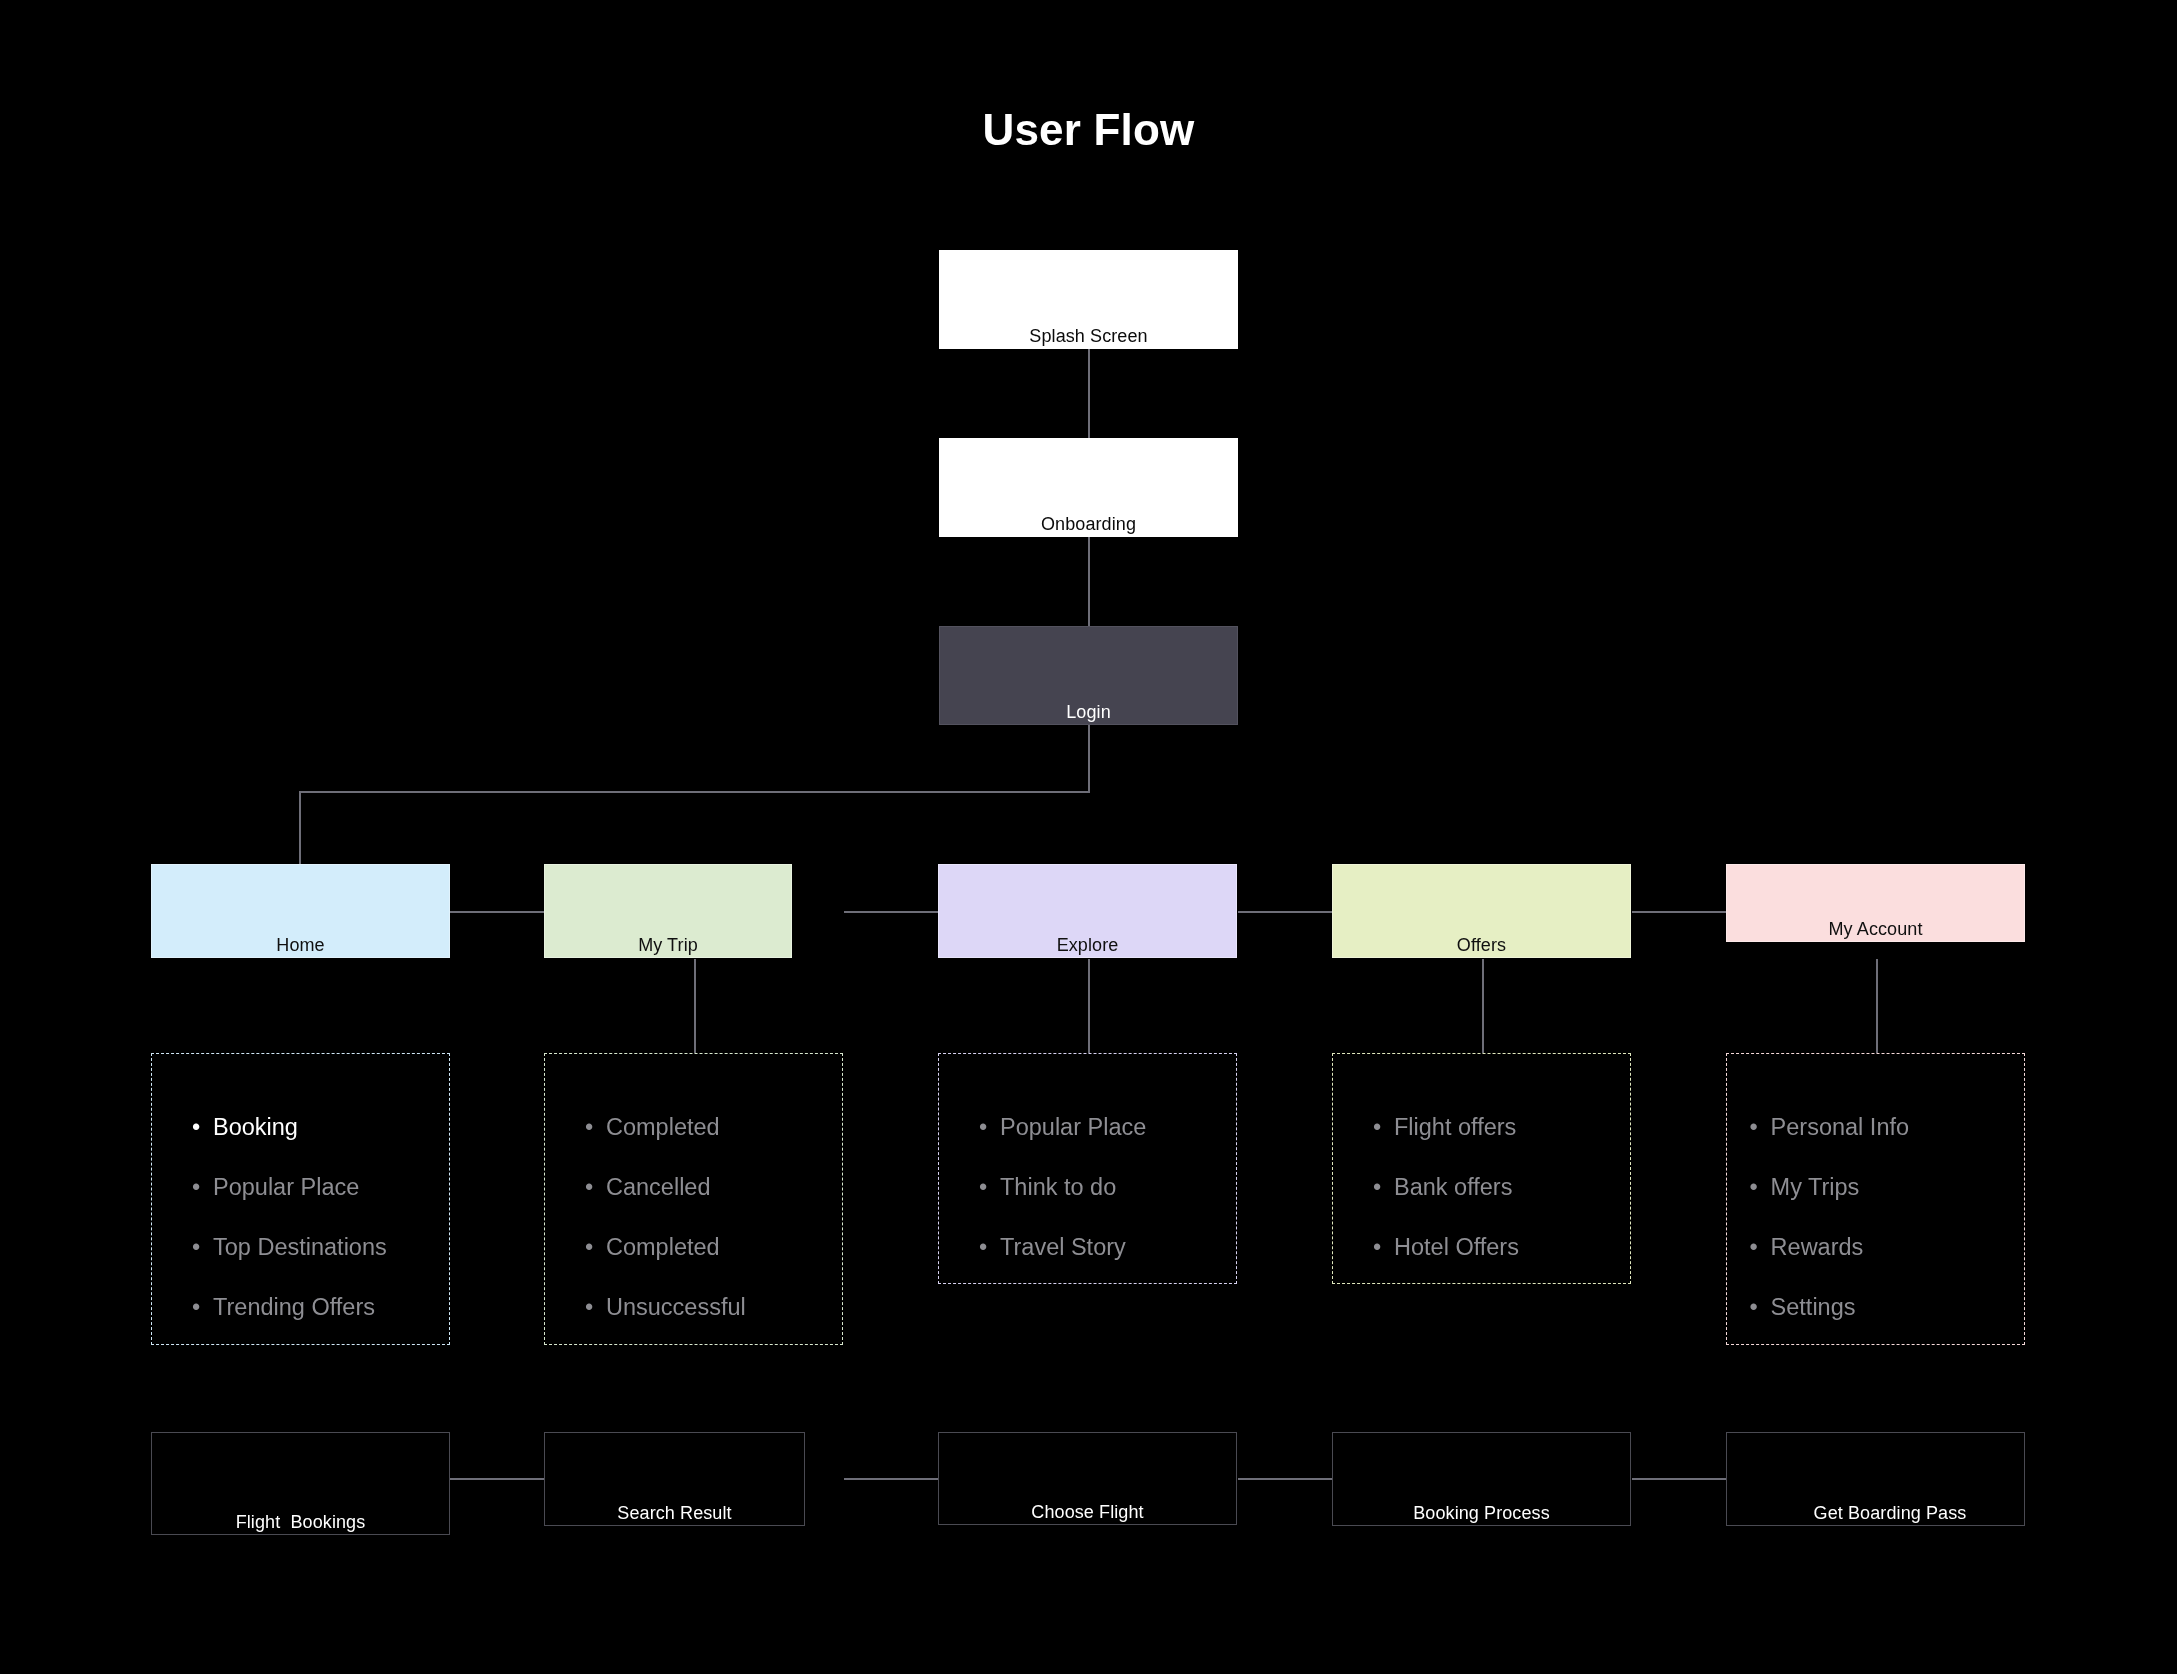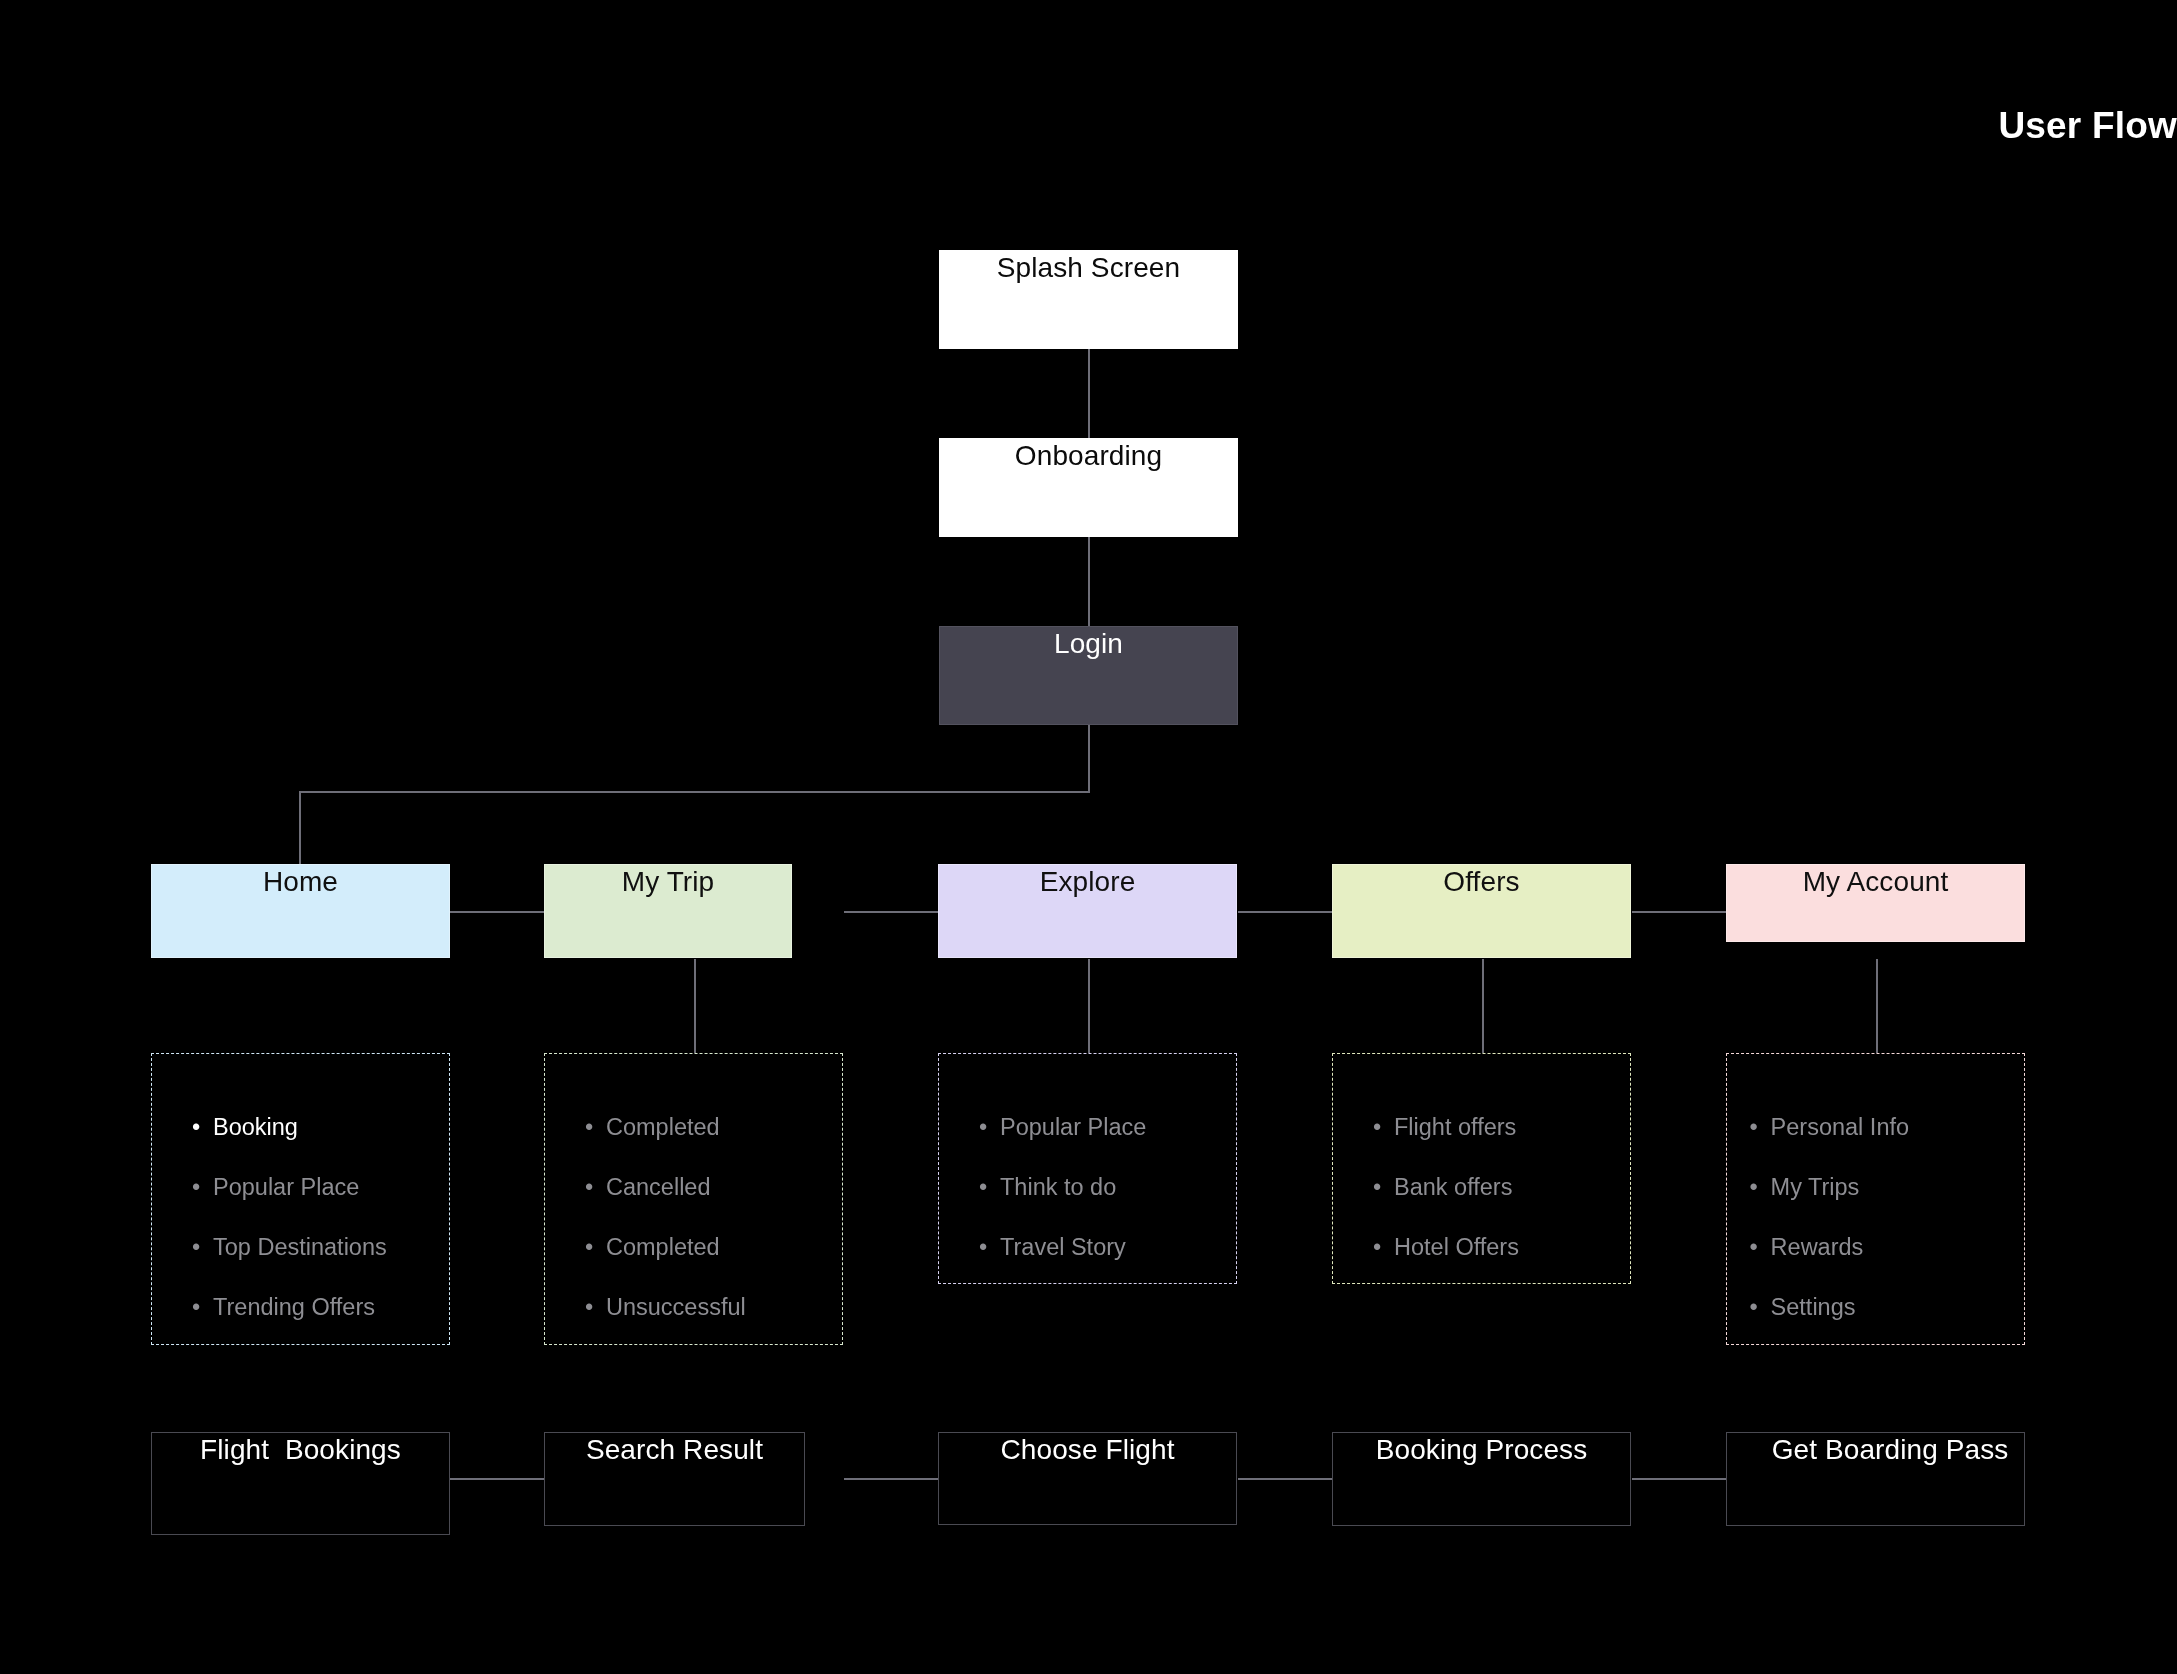--- a/index.html
+++ b/index.html
@@ -20,35 +20,35 @@
     height: 1674px;
     background: #000000;
   }
 
   
   #page-title {
     position: absolute;
     left: 0;
     top: 105px;
     width: 2177px;
-    text-align: right;
-    font-size: 37px;
+    text-align: center;
+    font-size: 44px;
     font-weight: 700;
     letter-spacing: 0.2px;
     color: #ffffff;
   }
 
   
   .node {
     position: absolute;
     box-sizing: border-box;
     display: flex;
-    align-items: flex-start;
+    align-items: flex-end;
     justify-content: center;
-    font-size: 28px;
+    font-size: 18px;
     font-weight: 400;
     letter-spacing: 0.1px;
     line-height: 1.2;
     white-space: pre;
   }
   .node-plain {
     background: #ffffff;
     color: #0b0b0b;
     border: 0.9px solid #ffffff;
   }

